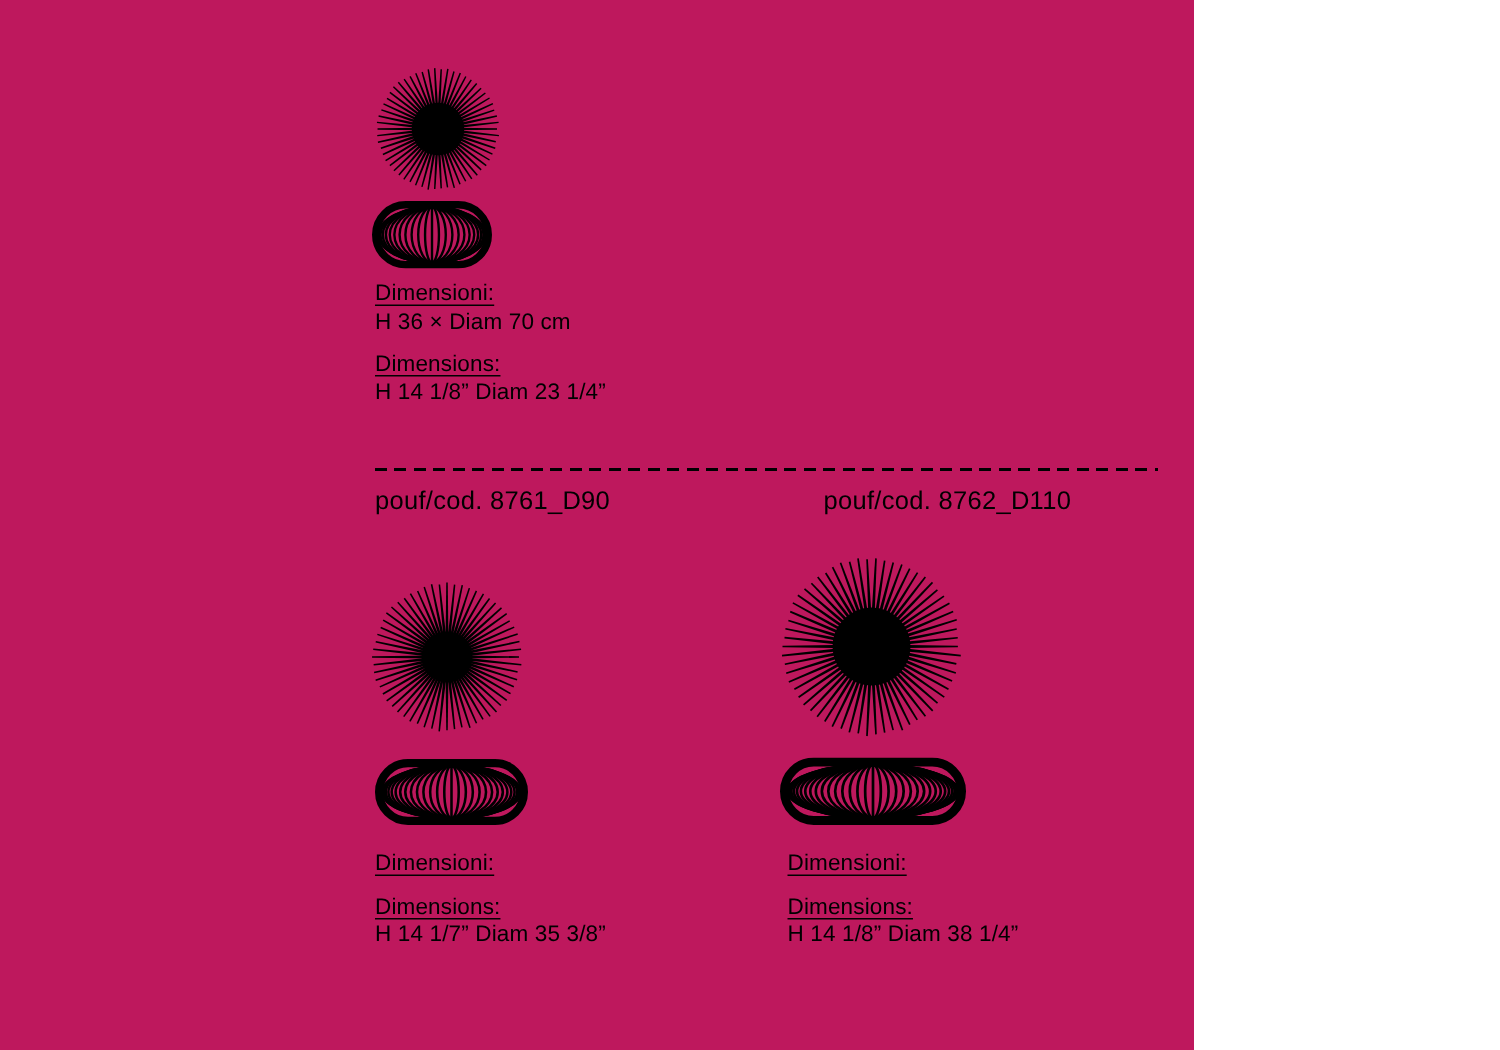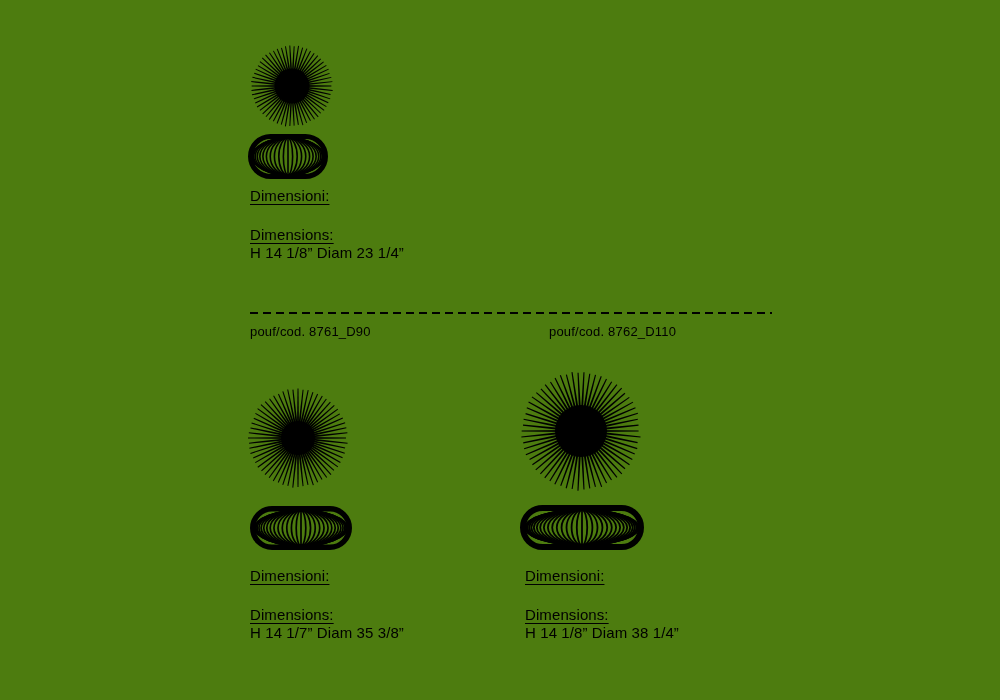--- a/index.html
+++ b/index.html
@@ -1,29 +1,29 @@
 <!DOCTYPE html>
 <html><head>
 <meta charset="utf-8">
 <style>
   * { margin:0; padding:0; box-sizing:border-box; }
   html,body { background:#ffffff; }
   .sheet {
-    position:relative; width:1000px; height:700px; overflow:hidden;
-    background:#4d7c0f; color:#000;
+    position:relative; width:796px; height:700px; overflow:hidden;
+    background:#be185d; color:#000;
     font-family:"Liberation Sans","DejaVu Sans",sans-serif;
   }
   .abs { position:absolute; }
   .illus svg { display:block; }
 
   .dims p { font-size:15px; line-height:18.5px; letter-spacing:.1px; white-space:nowrap; color:#000; }
   .dim-label { text-decoration:underline; text-decoration-thickness:1.3px; text-underline-offset:2.5px; }
-  .dim-group + .dim-group { margin-top:20px; }
-
-  .code-label { font-size:13px; letter-spacing:.2px; white-space:nowrap; color:#000; }
+  .dim-group + .dim-group { margin-top:10px; }
+
+  .code-label { font-size:17px; letter-spacing:.2px; white-space:nowrap; color:#000; }
 
   .divider {
     height:1.5px;
     background:repeating-linear-gradient(90deg,#000 0 8px,transparent 8px 13px);
   }
 
   
   .p1-top  { left:251px; top:45px;  }
   .p1-side { left:248px; top:134px; }
   .p1-dims { left:250px; top:187px; }
@@ -120,20 +120,21 @@
           <ellipse cx="0" cy="0" rx="32.80" ry="18.50" fill="none" stroke="#000" stroke-width="1.6"></ellipse>
           <ellipse cx="0" cy="0" rx="34.29" ry="18.50" fill="none" stroke="#000" stroke-width="1.6"></ellipse>
           <ellipse cx="0" cy="0" rx="35.20" ry="18.50" fill="none" stroke="#000" stroke-width="1.6"></ellipse>
           <ellipse cx="0" cy="0" rx="35.50" ry="18.50" fill="none" stroke="#000" stroke-width="1.6"></ellipse>
           <rect x="-37.5" y="-20" width="75" height="40" rx="20" fill="none" stroke="#000" stroke-width="5"></rect>
         </svg>
       </div>
     <div class="abs dims p1-dims">
       <div class="dim-group">
         <p class="dim-label">Dimensioni:</p>
+        <p class="dim-value">H 36 × Diam 70 cm</p>
       </div>
       <div class="dim-group">
         <p class="dim-label">Dimensions:</p>
         <p class="dim-value">H 14 1/8” Diam 23 1/4”</p>
       </div>
     </div>
   </section>
 
   <div class="abs divider sep"></div>
 

